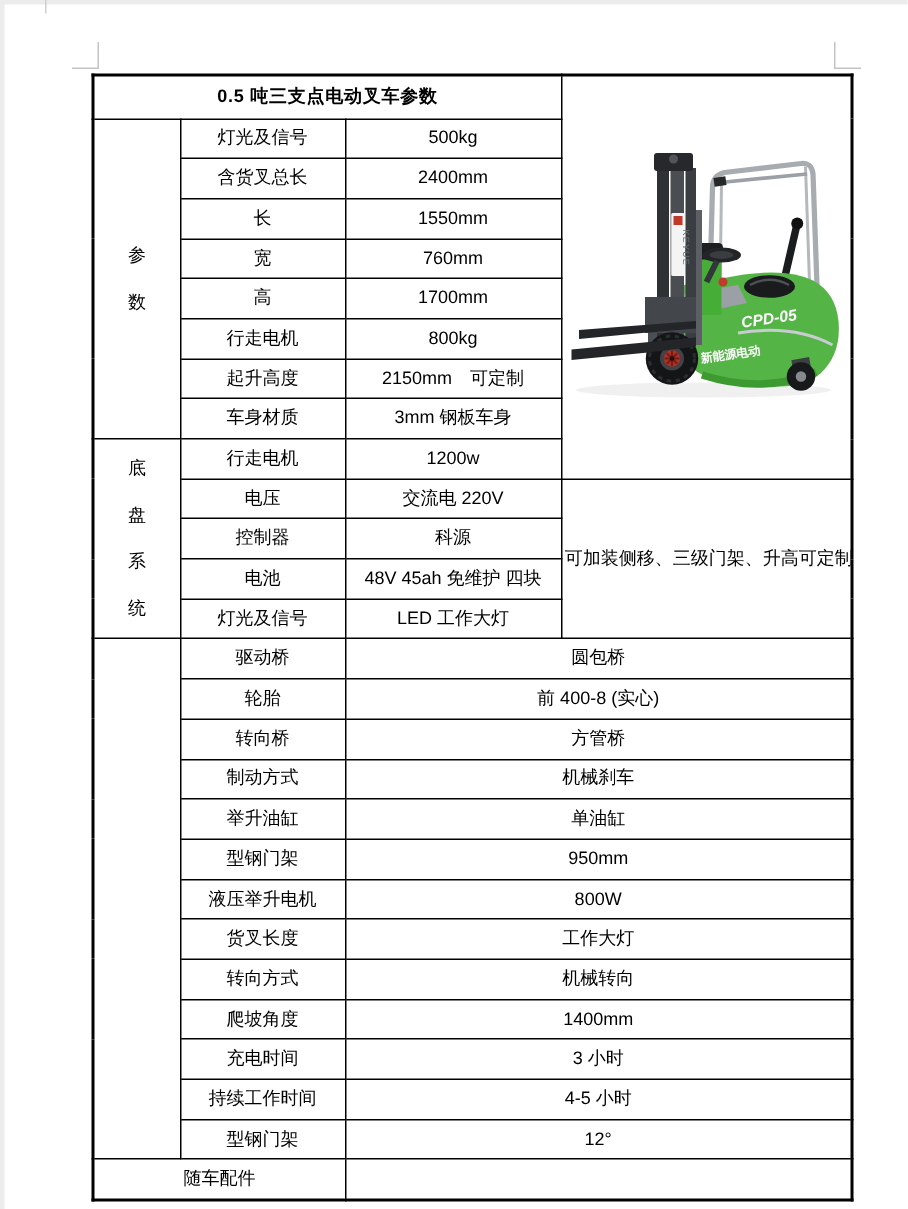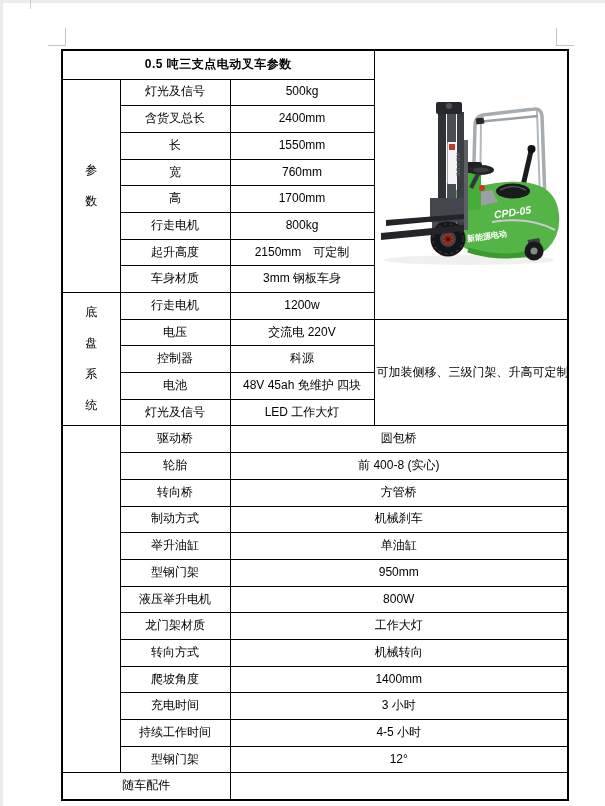--- a/index.html
+++ b/index.html
@@ -144,21 +144,21 @@
       </tr>
       <tr class="spec-row">
         <td class="label-cell">型钢门架</td>
         <td class="value-cell" colspan="2">950mm</td>
       </tr>
       <tr class="spec-row">
         <td class="label-cell">液压举升电机</td>
         <td class="value-cell" colspan="2">800W</td>
       </tr>
       <tr class="spec-row">
-        <td class="label-cell">龙门架材质</td>
+        <td class="label-cell">货叉长度</td>
         <td class="value-cell" colspan="2">工作大灯</td>
       </tr>
       <tr class="spec-row">
         <td class="label-cell">转向方式</td>
         <td class="value-cell" colspan="2">机械转向</td>
       </tr>
       <tr class="spec-row">
         <td class="label-cell">爬坡角度</td>
         <td class="value-cell" colspan="2">1400mm</td>
       </tr>

